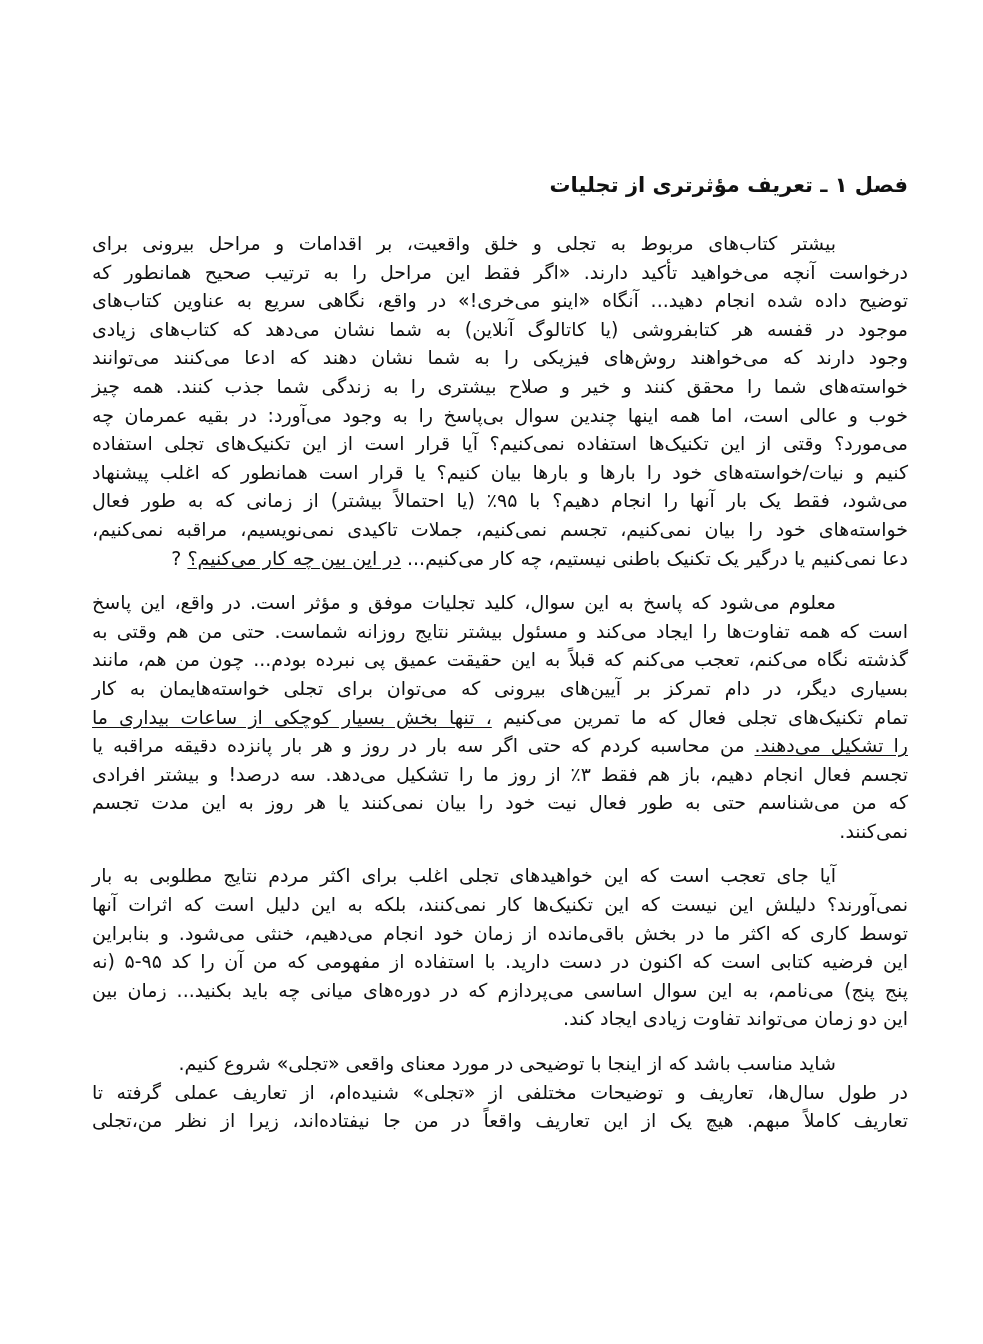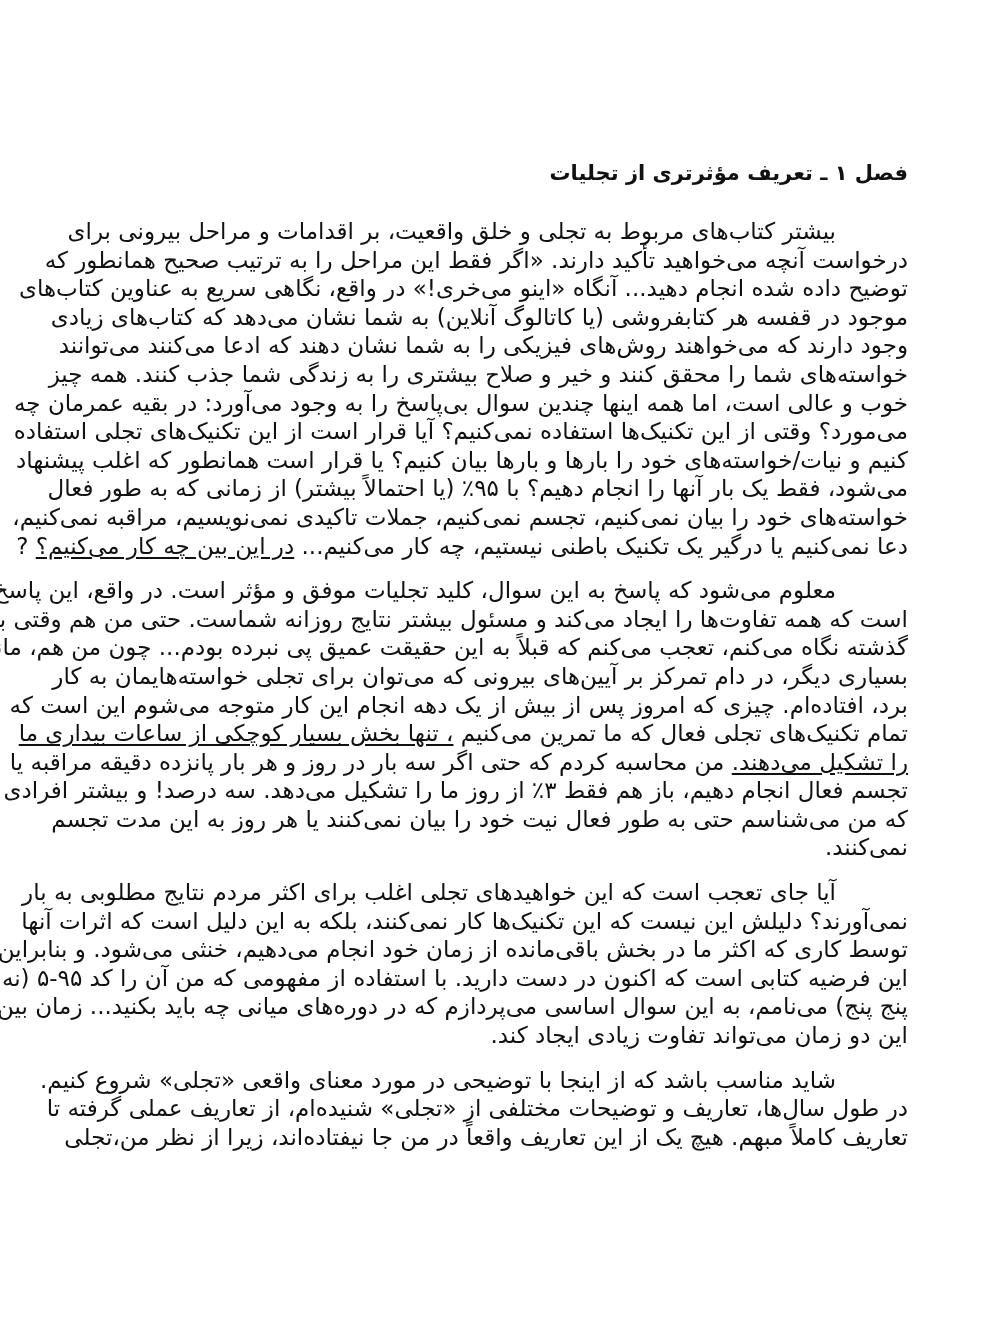--- a/index.html
+++ b/index.html
@@ -11,34 +11,34 @@
       width: 983px;
       height: 1344px;
       position: relative;
       overflow: hidden;
       font-family: "DejaVu Sans", "Liberation Sans", sans-serif;
       color: #111111;
     }
     .page {
       position: absolute;
       left: 92px;
-      top: 157px;
+      top: 169px;
       width: 816px;
       direction: rtl;
       text-align: justify;
     }
     .chapter-title {
       font-weight: bold;
       font-size: 21px;
       line-height: 32px;
       margin: 0 0 28px 0;
       text-align: right;
     }
     .para {
-      font-size: 23px;
+      font-size: 19px;
       line-height: 28.6px;
       margin: 12px 0 16px 0;
       text-align: justify;
       text-align-last: right;
     }
     .line {
       display: block;
       white-space: nowrap;
       text-align: justify;
       text-align-last: justify;
@@ -71,21 +71,20 @@
     <span class="line">می‌شود، فقط یک بار آنها را انجام دهیم؟ با ۹۵٪ (یا احتمالاً بیشتر) از زمانی که به طور فعال</span>
     <span class="line">خواسته‌های خود را بیان نمی‌کنیم، تجسم نمی‌کنیم، جملات تاکیدی نمی‌نویسیم، مراقبه نمی‌کنیم،</span>
     <span class="line last"><span>دعا نمی‌کنیم یا درگیر یک تکنیک باطنی نیستیم، چه کار می‌کنیم... </span><span class="u">در این بین چه کار می‌کنیم؟</span><span> ?</span></span>
   </div>
 
   <div class="para">
     <span class="line indent">معلوم می‌شود که پاسخ به این سوال، کلید تجلیات موفق و مؤثر است. در واقع، این پاسخ</span>
     <span class="line">است که همه تفاوت‌ها را ایجاد می‌کند و مسئول بیشتر نتایج روزانه شماست. حتی من هم وقتی به</span>
     <span class="line">گذشته نگاه می‌کنم، تعجب می‌کنم که قبلاً به این حقیقت عمیق پی نبرده بودم... چون من هم، مانند</span>
     <span class="line">بسیاری دیگر، در دام تمرکز بر آیین‌های بیرونی که می‌توان برای تجلی خواسته‌هایمان به کار</span>
-    <span class="line">برد، افتاده‌ام. چیزی که امروز پس از بیش از یک دهه انجام این کار متوجه می‌شوم این است که</span>
     <span class="line"><span>تمام تکنیک‌های تجلی فعال که ما تمرین می‌کنیم </span><span class="u">، تنها بخش بسیار کوچکی از ساعات بیداری ما</span></span>
     <span class="line"><span class="u">را تشکیل می‌دهند.</span><span> من محاسبه کردم که حتی اگر سه بار در روز و هر بار پانزده دقیقه مراقبه یا</span></span>
     <span class="line">تجسم فعال انجام دهیم، باز هم فقط ۳٪ از روز ما را تشکیل می‌دهد. سه درصد! و بیشتر افرادی</span>
     <span class="line">که من می‌شناسم حتی به طور فعال نیت خود را بیان نمی‌کنند یا هر روز به این مدت تجسم</span>
     <span class="line last">نمی‌کنند.</span>
   </div>
 
   <div class="para">
     <span class="line indent">آیا جای تعجب است که این خواهید‌های تجلی اغلب برای اکثر مردم نتایج مطلوبی به بار</span>
     <span class="line">نمی‌آورند؟ دلیلش این نیست که این تکنیک‌ها کار نمی‌کنند، بلکه به این دلیل است که اثرات آنها</span>

